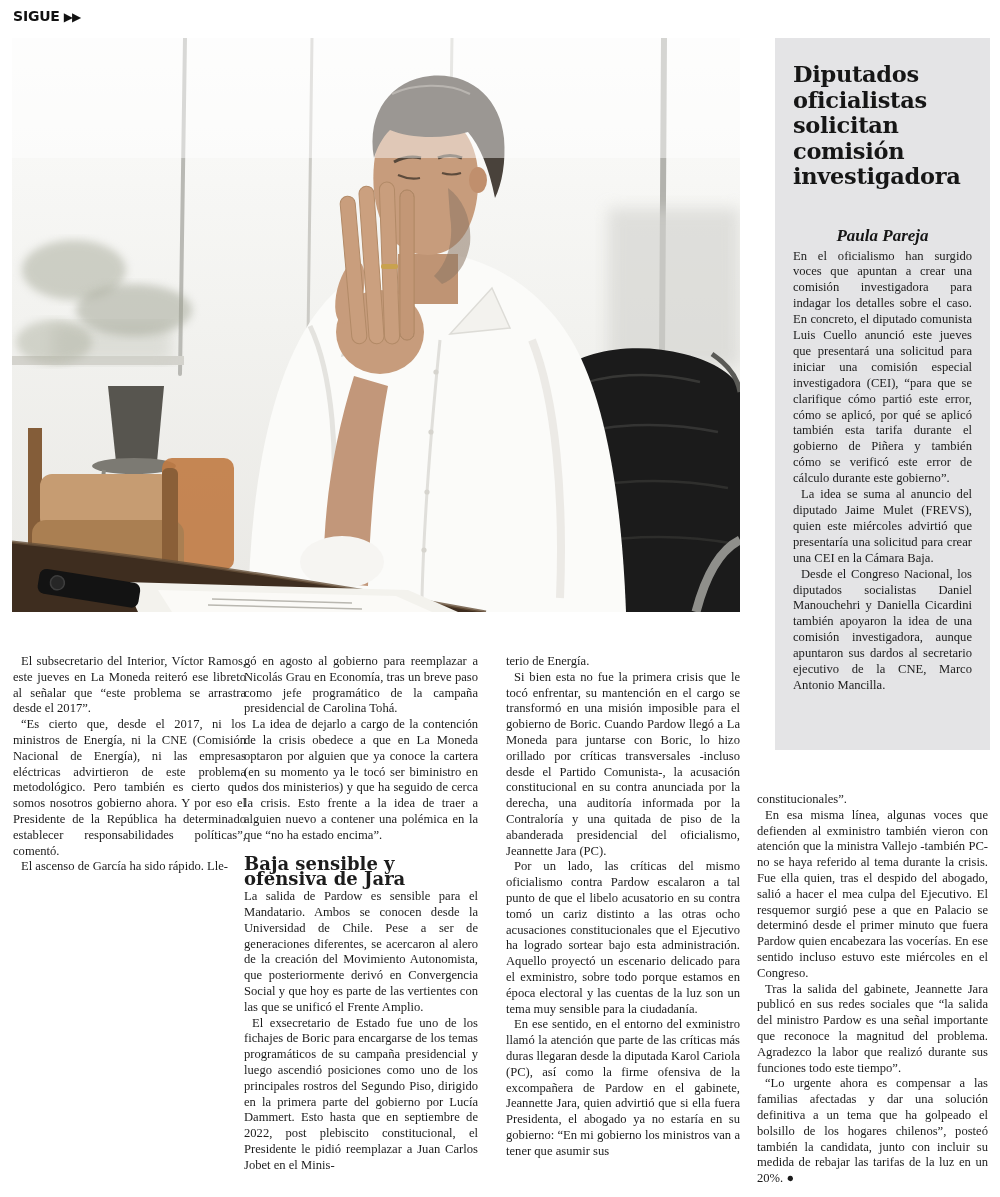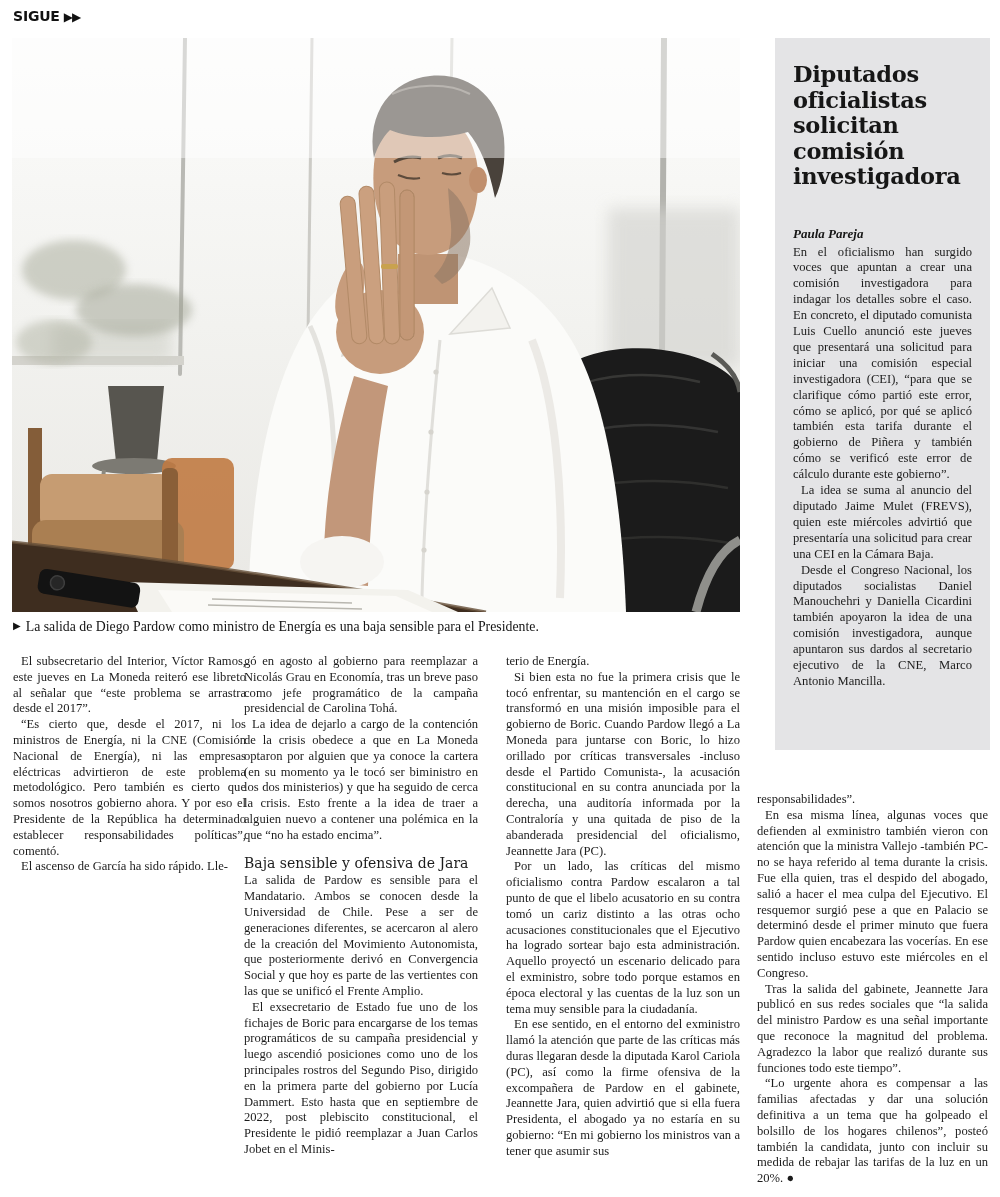--- a/index.html
+++ b/index.html
@@ -14,26 +14,26 @@
   .caption .arrow{font-family:"DejaVu Sans",sans-serif;font-size:10px;vertical-align:2px;margin-right:5px;}
   .col{position:absolute;top:654px;text-align:justify;font-size:12.6px;line-height:15.8px;
        overflow:hidden;hyphens:auto;-webkit-hyphens:auto;}
   .col p{margin:0;text-indent:8px;}
   .col p.noindent{text-indent:0;}
   #col1{left:13px;width:233px;height:540px;}
   #col2{left:244px;width:234px;height:540px;}
   #col3{left:506px;width:234px;height:540px;}
   #col4{left:757px;top:792px;width:231px;height:402px;}
   .subhead{margin:12px 0 2px 0 !important;text-indent:0 !important;
-           font-family:"DejaVu Serif",serif;font-weight:400;font-size:14px;text-align:left;}
+           font-family:"DejaVu Serif",serif;font-weight:700;font-size:18px;text-align:left;}
   .sidebar{position:absolute;left:775px;top:38px;width:215px;height:712px;background:#e4e4e6;
            box-sizing:border-box;padding:24px 18px 0 18px;}
   .sidebar h1{margin:0;font-family:"DejaVu Serif",serif;font-weight:700;font-size:22.5px;
               line-height:25.5px;letter-spacing:-0.3px;color:#161616;}
-  .sidebar .byline{margin-top:36px;font-style:italic;font-weight:700;font-size:13px;color:#161616;}
+  .sidebar .byline{margin-top:36px;font-style:italic;font-weight:700;font-size:17px;color:#161616;text-align:center;}
   .sidebar .sbody{margin-top:3px;text-align:justify;font-size:12.6px;line-height:15.9px;
                   hyphens:auto;-webkit-hyphens:auto;}
   .sidebar .sbody p{margin:0;}
   .sidebar .sbody p + p{text-indent:8px;}
 </style>
 </head>
 <body>
 
 <div class="page">
 
@@ -152,23 +152,20 @@
 
       <g transform="rotate(9 78 550)">
         <rect x="26" y="538" width="102" height="25" rx="7" fill="#131313"></rect>
         <circle cx="45" cy="550" r="7" fill="#262626" stroke="#3d3d3d" stroke-width="1.5"></circle>
       </g>
 
       <rect width="728" height="120" fill="#ffffff" opacity="0.45"></rect>
     </svg>
   </div>
 
-  <div class="caption">
-    <span class="arrow">▶</span><span>La salida de Diego Pardow como ministro de Energía es una baja sensible para el Presidente.</span>
-  </div>
 
   <div class="col" id="col1">
     <p>El subsecretario del Interior, Víctor Ramos, este jueves en La Moneda reiteró ese libreto al señalar que “este problema se arrastra desde el 2017”.</p>
     <p>“Es cierto que, desde el 2017, ni los ministros de Energía, ni la CNE (Comisión Nacional de Energía), ni las empresas eléctricas advirtieron de este problema metodológico. Pero también es cierto que somos nosotros gobierno ahora. Y por eso el Presidente de la República ha determinado establecer responsabilidades políticas”, comentó.</p>
     <p>El ascenso de García ha sido rápido. Lle-</p>
   </div>
 
   <div class="col" id="col2">
     <p class="noindent">gó en agosto al gobierno para reemplazar a Nicolás Grau en Economía, tras un breve paso como jefe programático de la campaña presidencial de Carolina Tohá.</p>
     <p>La idea de dejarlo a cargo de la contención de la crisis obedece a que en La Moneda optaron por alguien que ya conoce la cartera (en su momento ya le tocó ser biministro en los dos ministerios) y que ha seguido de cerca la crisis. Esto frente a la idea de traer a alguien nuevo a contener una polémica en la que “no ha estado encima”.</p>
@@ -178,21 +175,21 @@
   </div>
 
   <div class="col" id="col3">
     <p class="noindent">terio de Energía.</p>
     <p>Si bien esta no fue la primera crisis que le tocó enfrentar, su mantención en el cargo se transformó en una misión imposible para el gobierno de Boric. Cuando Pardow llegó a La Moneda para juntarse con Boric, lo hizo orillado por críticas transversales -incluso desde el Partido Comunista-, la acusación constitucional en su contra anunciada por la derecha, una auditoría informada por la Contraloría y una quitada de piso de la abanderada presidencial del oficialismo, Jeannette Jara (PC).</p>
     <p>Por un lado, las críticas del mismo oficialismo contra Pardow escalaron a tal punto de que el libelo acusatorio en su contra tomó un cariz distinto a las otras ocho acusaciones constitucionales que el Ejecutivo ha logrado sortear bajo esta administración. Aquello proyectó un escenario delicado para el exministro, sobre todo porque estamos en época electoral y las cuentas de la luz son un tema muy sensible para la ciudadanía.</p>
     <p>En ese sentido, en el entorno del exministro llamó la atención que parte de las críticas más duras llegaran desde la diputada Karol Cariola (PC), así como la firme ofensiva de la excompañera de Pardow en el gabinete, Jeannette Jara, quien advirtió que si ella fuera Presidenta, el abogado ya no estaría en su gobierno: “En mi gobierno los ministros van a tener que asumir sus</p>
   </div>
 
   <div class="col" id="col4">
-    <p class="noindent">responsabilidades”.</p>
+    <p class="noindent">constitucionales”.</p>
     <p>En esa misma línea, algunas voces que defienden al exministro también vieron con atención que la ministra Vallejo -también PC- no se haya referido al tema durante la crisis. Fue ella quien, tras el despido del abogado, salió a hacer el mea culpa del Ejecutivo. El resquemor surgió pese a que en Palacio se determinó desde el primer minuto que fuera Pardow quien encabezara las vocerías. En ese sentido incluso estuvo este miércoles en el Congreso.</p>
     <p>Tras la salida del gabinete, Jeannette Jara publicó en sus redes sociales que “la salida del ministro Pardow es una señal importante que reconoce la magnitud del problema. Agradezco la labor que realizó durante sus funciones todo este tiempo”.</p>
     <p>“Lo urgente ahora es compensar a las familias afectadas y dar una solución definitiva a un tema que ha golpeado el bolsillo de los hogares chilenos”, posteó también la candidata, junto con incluir su medida de rebajar las tarifas de la luz en un 20%. ●</p>
   </div>
 
   <div class="sidebar">
     <h1>Diputados oficialistas solicitan comisión investigadora</h1>
     <div class="byline">Paula Pareja</div>
     <div class="sbody">
       <p>En el oficialismo han surgido voces que apuntan a crear una comisión investigadora para indagar los detalles sobre el caso. En concreto, el diputado comunista Luis Cuello anunció este jueves que presentará una solicitud para iniciar una comisión especial investigadora (CEI), “para que se clarifique cómo partió este error, cómo se aplicó, por qué se aplicó también esta tarifa durante el gobierno de Piñera y también cómo se verificó este error de cálculo durante este gobierno”.</p>

